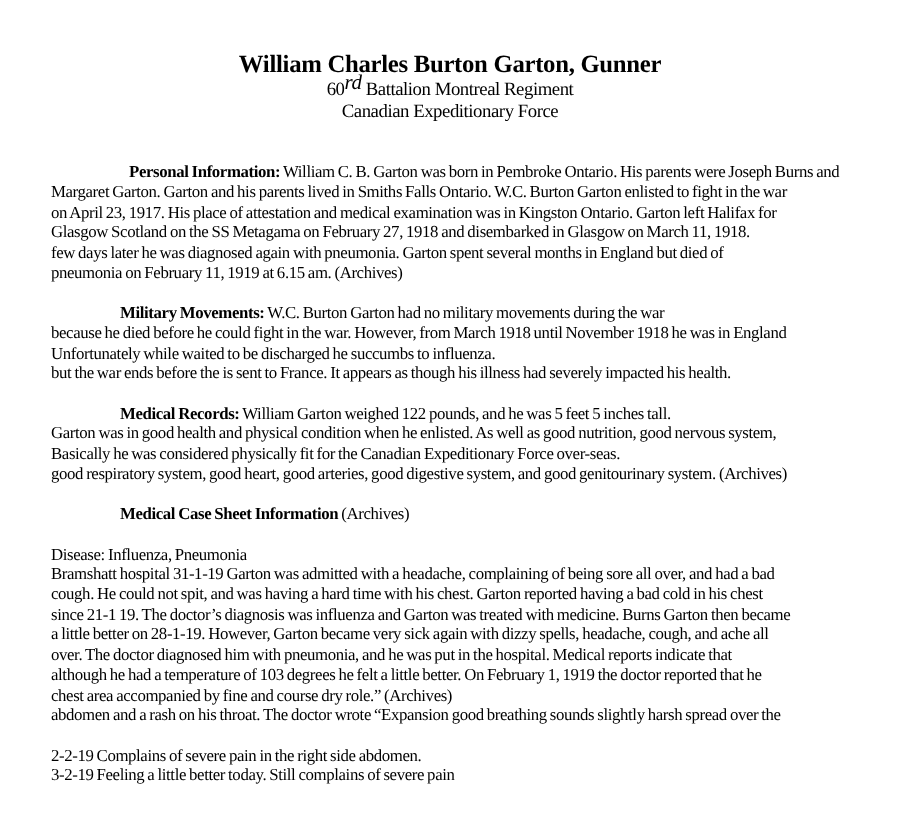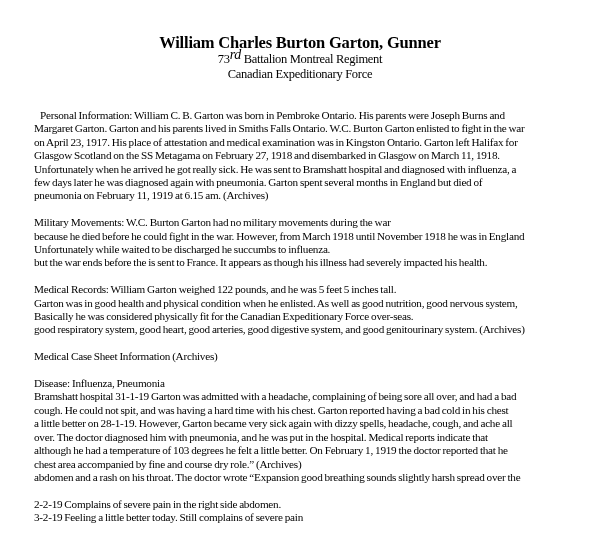--- a/index.html
+++ b/index.html
@@ -57,47 +57,47 @@
       word-spacing: -0.5px;
     }
     .section {
       margin: 0 0 13.4px 0;
     }
     .line {
       display: block;
       white-space: nowrap;
     }
     .label {
-      font-weight: normal;
+      font-weight: bold;
+      margin-left: 46px;
     }
     .indent {
       padding-left: 6px;
     }
     .ship {
     }
   </style>
 </head>
 <body>
 
 <div class="page">
 
   <div class="header">
     <div class="title">William Charles Burton Garton, Gunner</div>
-    <div class="subtitle"><span>73</span><sup>rd</sup><span> Battalion Montreal Regiment</span></div>
+    <div class="subtitle"><span>60</span><sup>rd</sup><span> Battalion Montreal Regiment</span></div>
     <div class="subtitle">Canadian Expeditionary Force</div>
   </div>
 
   <div class="body">
 
     <div class="section">
       <span class="line indent"><span class="label">Personal Information:</span><span> William C. B. Garton was born in Pembroke Ontario. His parents were Joseph Burns and</span></span>
       <span class="line">Margaret Garton. Garton and his parents lived in Smiths Falls Ontario. W.C. Burton Garton enlisted to fight in the war</span>
       <span class="line">on April 23, 1917. His place of attestation and medical examination was in Kingston Ontario.    Garton left Halifax for</span>
       <span class="line"><span>Glasgow Scotland on the </span><span class="ship">SS Metagama</span><span> on February 27, 1918  and disembarked in Glasgow on  March 11, 1918.</span></span>
-      <span class="line">Unfortunately when he arrived he got really sick. He was sent to Bramshatt hospital and  diagnosed with influenza, a</span>
       <span class="line">few days  later he was diagnosed again with pneumonia.   Garton spent several months in England but died of</span>
       <span class="line">pneumonia on February 11, 1919 at 6.15 am. (Archives)</span>
     </div>
 
     <div class="section">
       <span class="line"><span class="label">Military Movements:</span><span> W.C. Burton Garton had no military movements during the war</span></span>
       <span class="line">because he died before he could fight in the war.  However, from March 1918 until November 1918 he was in England</span>
       <span class="line">Unfortunately while waited  to be discharged he succumbs to influenza.</span>
       <span class="line">but the war ends before the is sent to France.   It appears as though his illness  had severely impacted his health.</span>
     </div>
@@ -110,20 +110,21 @@
     </div>
 
     <div class="section">
       <span class="line"><span class="label">Medical Case Sheet Information</span><span> (Archives)</span></span>
     </div>
 
     <div class="section">
       <span class="line">Disease: Influenza, Pneumonia</span>
       <span class="line">Bramshatt hospital 31-1-19 Garton was admitted with a headache, complaining of being  sore all over, and had a bad</span>
       <span class="line">cough. He could not spit, and was having a hard time with his chest. Garton reported  having  a bad cold in his chest</span>
+      <span class="line">since 21-1 19. The doctor’s diagnosis was influenza and Garton was treated with medicine. Burns Garton then became</span>
       <span class="line">a little better on 28-1-19.  However, Garton became very sick again with dizzy spells, headache, cough, and ache all</span>
       <span class="line">over.  The doctor diagnosed him with pneumonia, and he was put in the hospital. Medical reports indicate that</span>
       <span class="line">although he had a temperature of 103 degrees he felt  a little better.  On February 1, 1919 the doctor reported that he</span>
       <span class="line">chest area accompanied by fine and course dry role.”  (Archives)</span>
       <span class="line">abdomen and a rash on his throat.    The doctor wrote “Expansion good breathing sounds slightly harsh spread over the</span>
     </div>
 
     <div class="section">
       <span class="line">2-2-19 Complains of severe pain in the right side abdomen.</span>
       <span class="line">3-2-19  Feeling a little better today. Still complains of severe pain</span>

